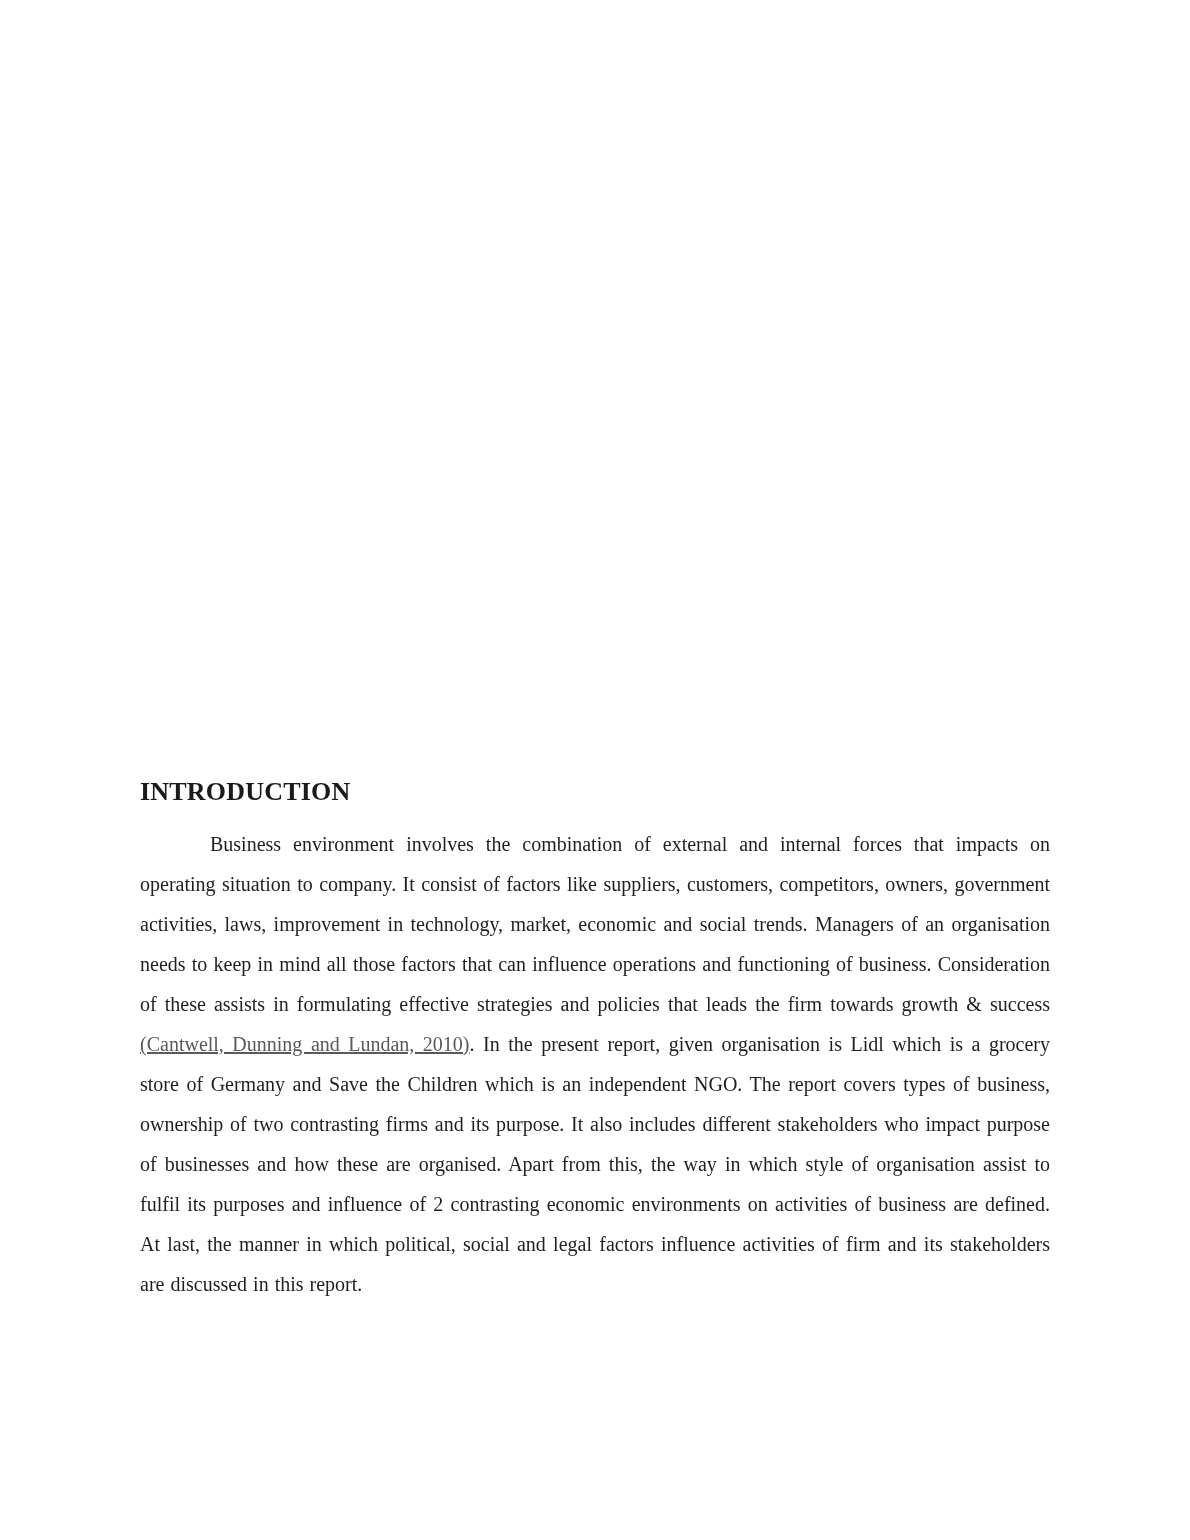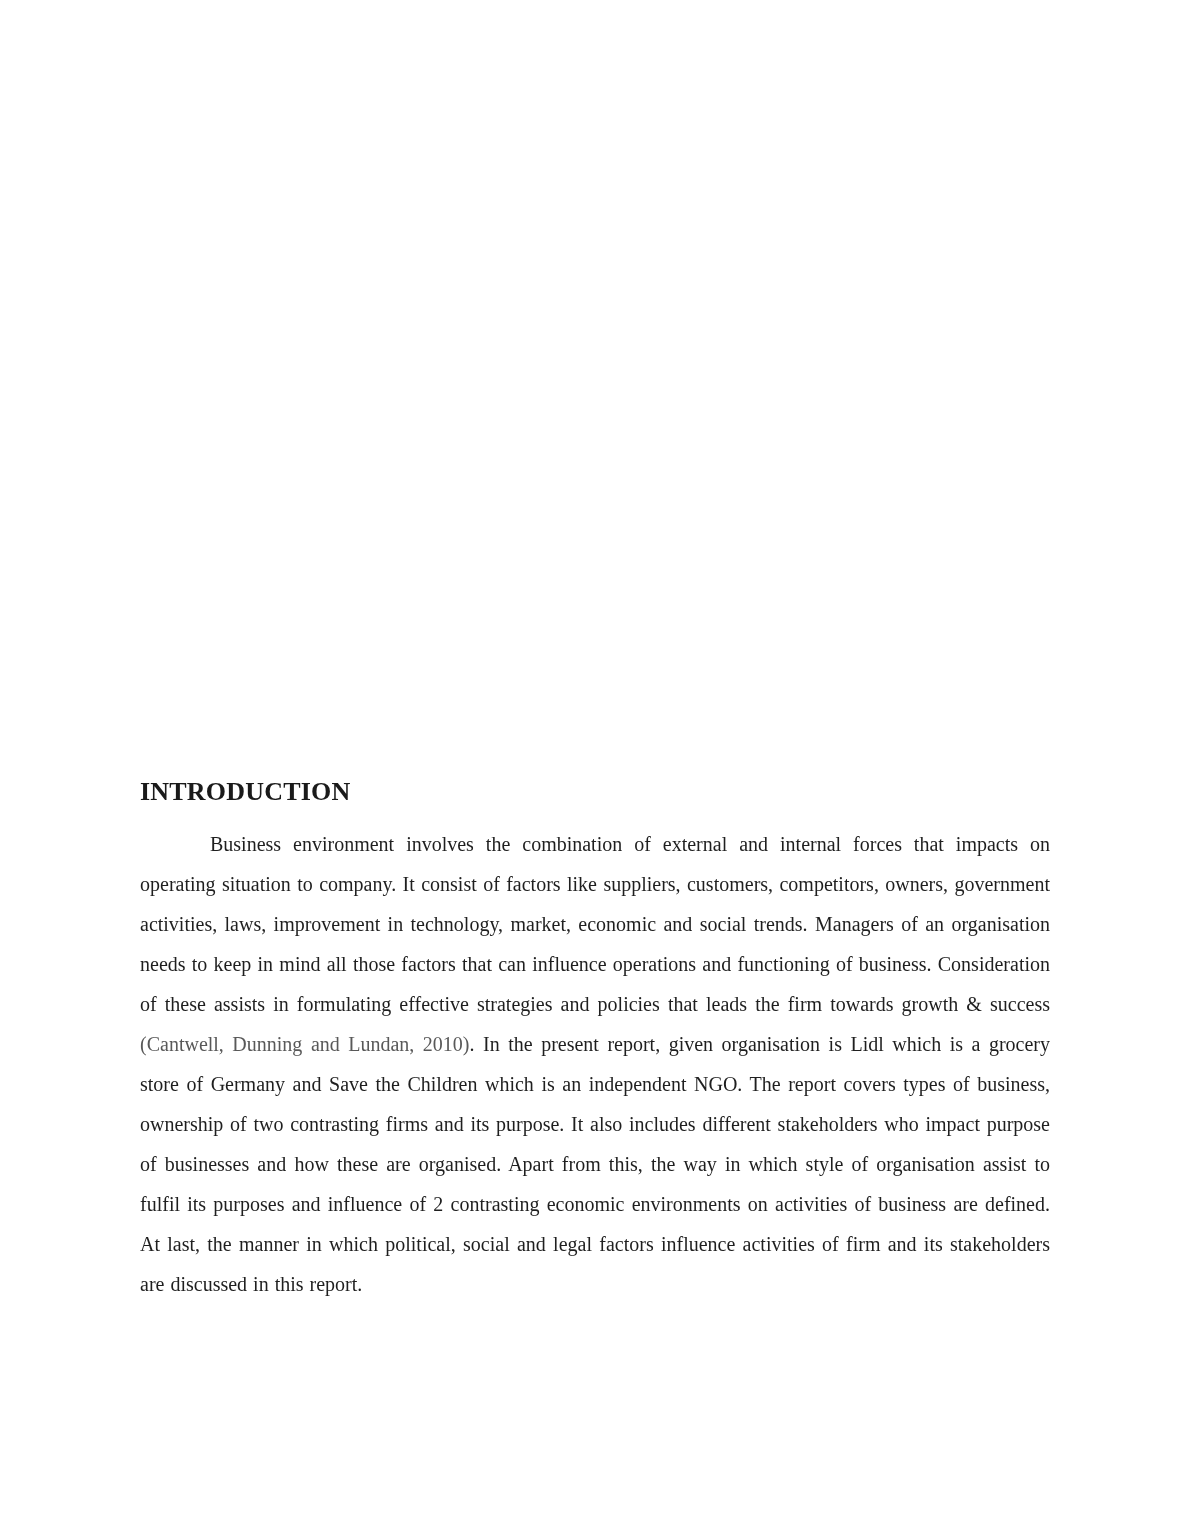--- a/index.html
+++ b/index.html
@@ -47,20 +47,21 @@
     font-size: 20px;
     line-height: 40px;
     color: #1f1f1f;
     text-align: justify;
     text-indent: 70px;
     word-spacing: 1px;
   }
 
   .citation {
     color: #595959;
+    text-decoration: underline;
   }
 </style>
 </head>
 <body>
 
 <div class="page">
   <div class="content">
     <h1 class="heading">INTRODUCTION</h1>
     <p class="body-text"><span>Business environment involves the combination of external and internal forces that impacts on operating situation to company. It consist of factors like suppliers, customers, competitors, owners, government activities, laws, improvement in technology, market, economic and social trends. Managers of an organisation needs to keep in mind all those factors that can influence operations and functioning of business. Consideration of these assists in formulating effective strategies and policies that leads the firm towards growth &amp; success </span><span class="citation">(Cantwell, Dunning and Lundan, 2010)</span><span>. In the present report, given organisation is Lidl which is a grocery store of Germany and Save the Children which is an independent NGO. The report covers types of business, ownership of two contrasting firms and its purpose. It also includes different stakeholders who impact purpose of businesses and how these are organised. Apart from this, the way in which style of organisation assist to fulfil its purposes and influence of 2 contrasting economic environments on activities of business are defined. At last, the manner in which political, social and legal factors influence activities of firm and its stakeholders are discussed in this report.</span></p>
   </div>

